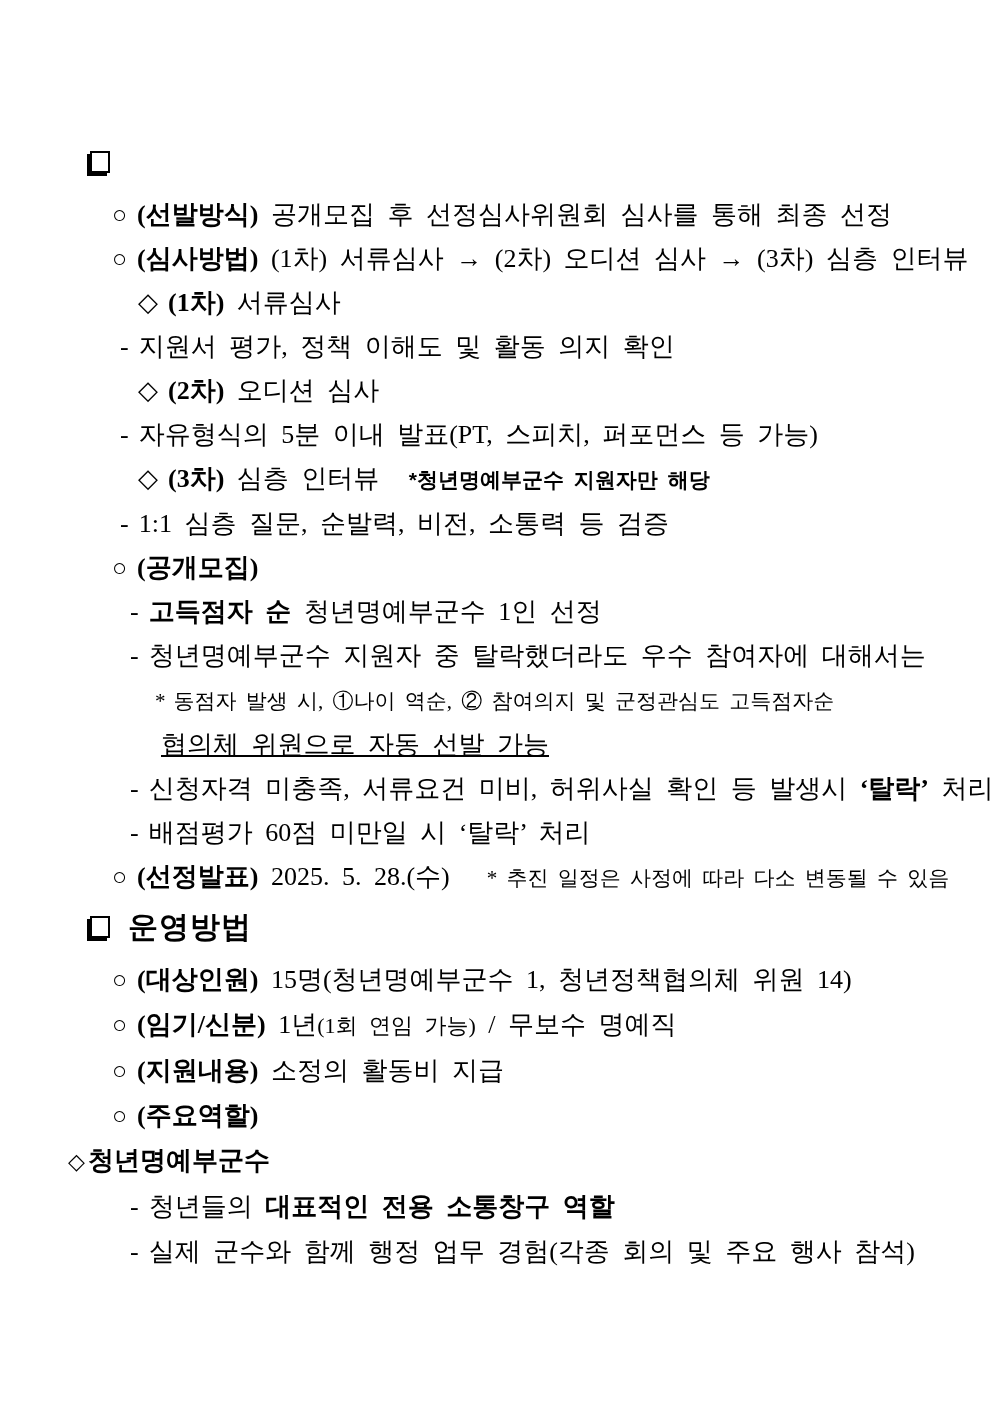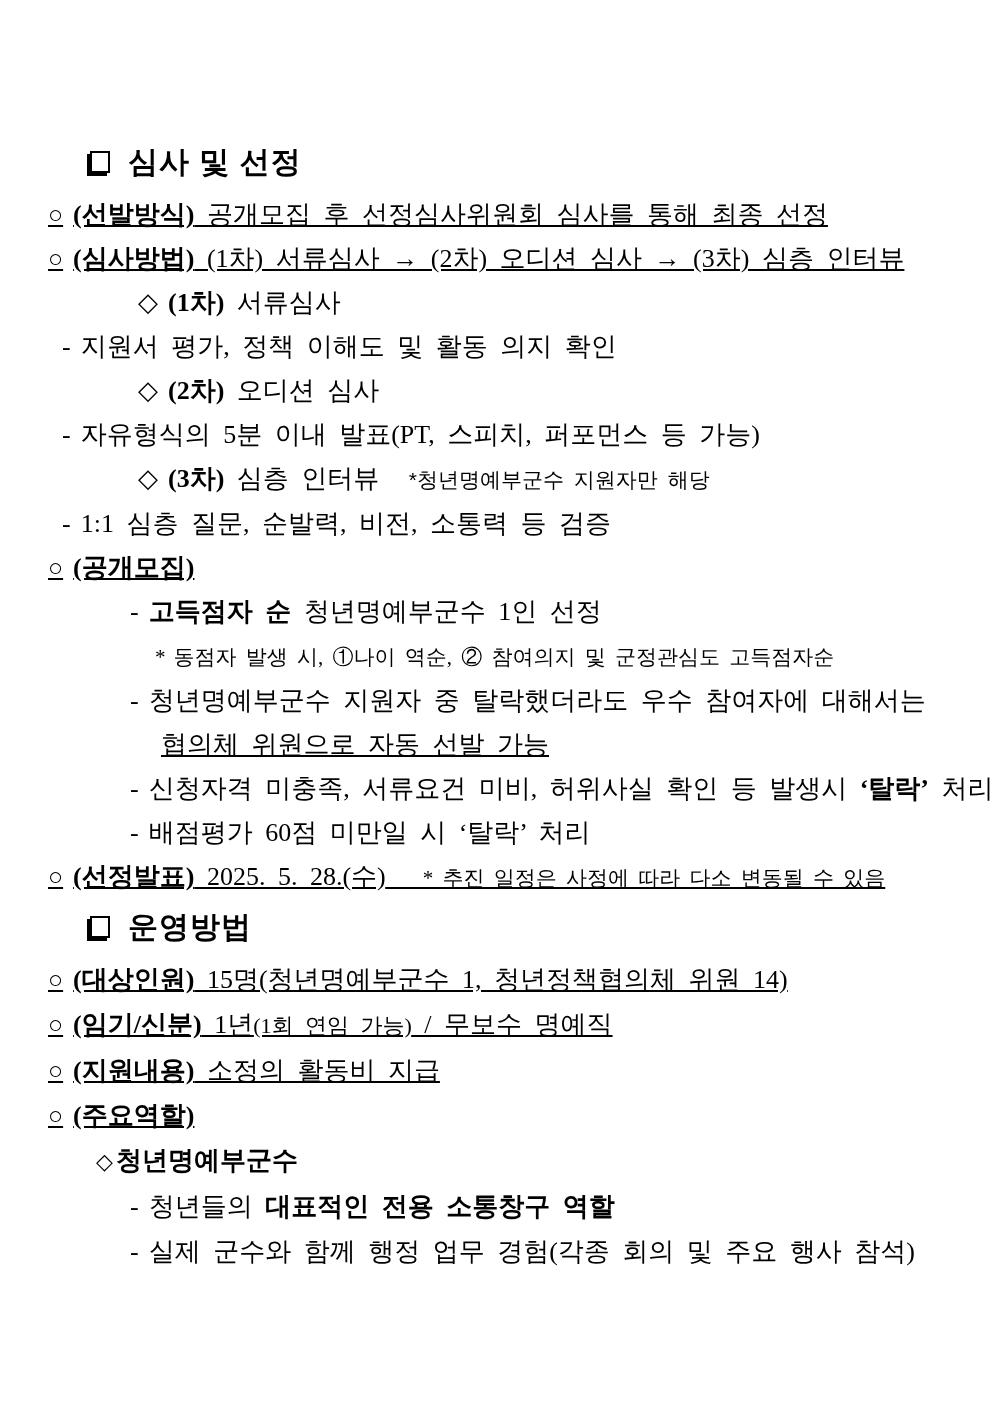--- a/index.html
+++ b/index.html
@@ -42,63 +42,63 @@
   section.s1 .line { margin-bottom: 11px; }
 
   
   .line {
     font-size: 26px;
     line-height: 34px;
     margin-bottom: 10px;
     white-space: pre;
     word-spacing: 6px;
   }
-  .l1   { padding-left: 48px; text-decoration: underline; }  
+  .l1   { padding-left: 112px; }  
   .l2   { padding-left: 138px; }  
-  .l3   { padding-left: 62px; }  
+  .l3   { padding-left: 120px; }  
   .l3a  { padding-left: 130px; }  
   .note { padding-left: 155px; }  
   .cont { padding-left: 161px; text-decoration: underline; }  
-  .l2b  { padding-left: 96px; }  
+  .l2b  { padding-left: 68px; }  
 
   .marker { margin-right: 10px; }
   .l1 .marker { font-size: 25px; }
   .l2b .marker { margin-right: 3px; font-size: 22px; }
   .note .marker { font-size: 21px; margin-right: 8px; }
   .note .seg { font-size: 21px; word-spacing: 4px; }
 
   .seg.bold { font-weight: bold; }
   .seg.small { font-size: 21px; word-spacing: 4px; }
   .seg.small-bold {
     font-size: 21px;
-    font-weight: normal;
+    font-weight: bold;
     font-family: "Liberation Sans", "DejaVu Sans", sans-serif;
     word-spacing: 4px;
   }
   .seg.med { font-size: 22px; text-align: right; }
 </style>
 </head>
 <body>
 
 <div class="doc">
   <div id="doc-root">
       <section class="s0">
-        <div class="h-row"><span class="sq"></span><span class="h-title">심사 및 선정</span></div>
+        <div class="h-row"><span class="sq"></span></div>
         <div class="line l1"><span class="marker">○</span><span class="seg bold">(선발방식)</span><span class="seg normal"> 공개모집 후 선정심사위원회 심사를 통해 최종 선정</span></div>
         <div class="line l1"><span class="marker">○</span><span class="seg bold">(심사방법)</span><span class="seg normal"> (1차) 서류심사 → (2차) 오디션 심사 → (3차) 심층 인터뷰</span></div>
         <div class="line l2"><span class="marker">◇</span><span class="seg bold">(1차)</span><span class="seg normal"> 서류심사</span></div>
         <div class="line l3"><span class="marker">-</span><span class="seg normal">지원서 평가, 정책 이해도 및 활동 의지 확인</span></div>
         <div class="line l2"><span class="marker">◇</span><span class="seg bold">(2차)</span><span class="seg normal"> 오디션 심사</span></div>
         <div class="line l3"><span class="marker">-</span><span class="seg normal">자유형식의 5분 이내 발표(PT, 스피치, 퍼포먼스 등 가능)</span></div>
         <div class="line l2"><span class="marker">◇</span><span class="seg bold">(3차)</span><span class="seg normal"> 심층 인터뷰</span><span class="seg small-bold">   *청년명예부군수 지원자만 해당</span></div>
         <div class="line l3"><span class="marker">-</span><span class="seg normal">1:1 심층 질문, 순발력, 비전, 소통력 등 검증</span></div>
         <div class="line l1"><span class="marker">○</span><span class="seg bold">(공개모집)</span></div>
         <div class="line l3a"><span class="marker">-</span><span class="seg bold">고득점자 순</span><span class="seg normal"> 청년명예부군수 1인 선정</span></div>
+        <div class="line l3a"><span class="marker">-</span><span class="seg normal">청년명예부군수 지원자 중 탈락했더라도 우수 참여자에 대해서는</span></div>
         <div class="line note"><span class="marker">*</span><span class="seg small">동점자 발생 시, ①나이 역순, ② 참여의지 및 군정관심도 고득점자순</span></div>
-        <div class="line l3a"><span class="marker">-</span><span class="seg normal">청년명예부군수 지원자 중 탈락했더라도 우수 참여자에 대해서는</span></div>
         <div class="line cont"><span class="seg normal">협의체 위원으로 자동 선발 가능</span></div>
         <div class="line l3a"><span class="marker">-</span><span class="seg normal">신청자격 미충족, 서류요건 미비, 허위사실 확인 등 발생시 </span><span class="seg bold">‘탈락’</span><span class="seg normal"> 처리</span></div>
         <div class="line l3a"><span class="marker">-</span><span class="seg normal">배점평가 60점 미만일 시 ‘탈락’ 처리</span></div>
         <div class="line l1"><span class="marker">○</span><span class="seg bold">(선정발표)</span><span class="seg normal"> 2025. 5. 28.(수)</span><span class="seg small">    * 추진 일정은 사정에 따라 다소 변동될 수 있음</span></div>
       </section>
       <section class="s1">
         <div class="h-row"><span class="sq"></span><span class="h-title">운영방법</span></div>
         <div class="line l1"><span class="marker">○</span><span class="seg bold">(대상인원)</span><span class="seg normal"> 15명(청년명예부군수 1, 청년정책협의체 위원 14)</span></div>
         <div class="line l1"><span class="marker">○</span><span class="seg bold">(임기/신분)</span><span class="seg normal"> 1년</span><span class="seg med">(1회 연임 가능)</span><span class="seg normal"> / 무보수 명예직</span></div>
         <div class="line l1"><span class="marker">○</span><span class="seg bold">(지원내용)</span><span class="seg normal"> 소정의 활동비 지급</span></div>

